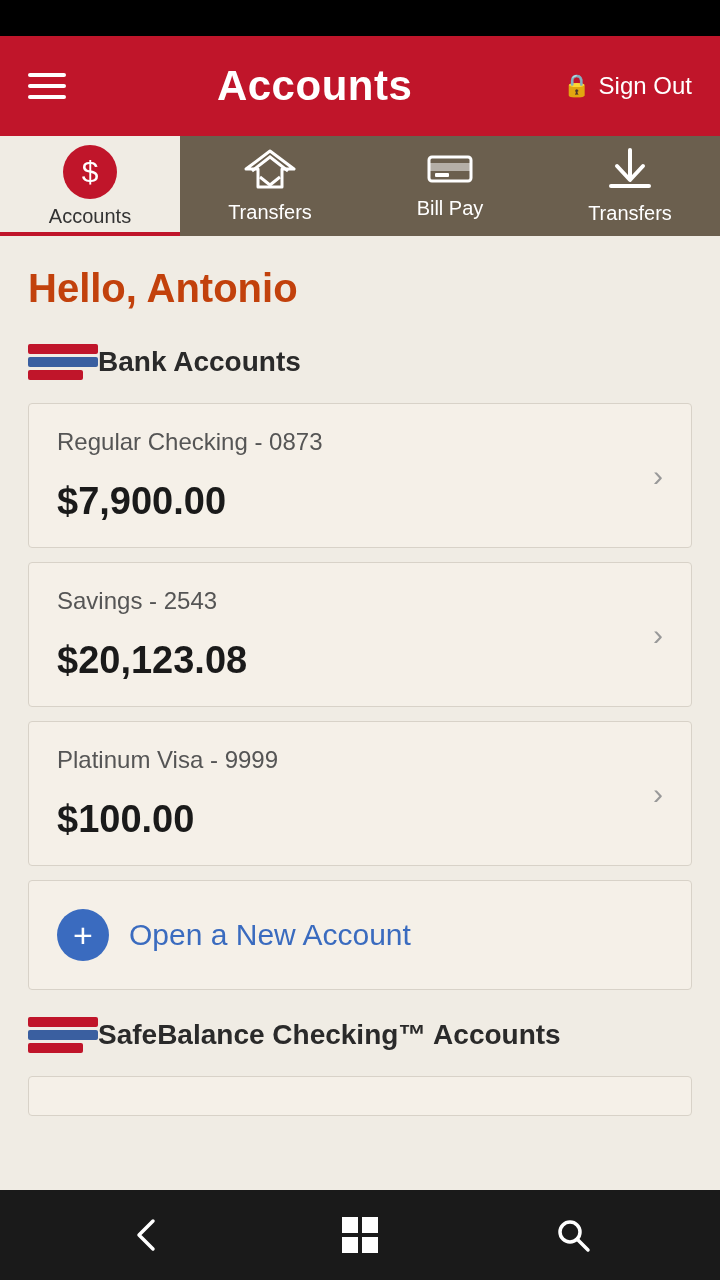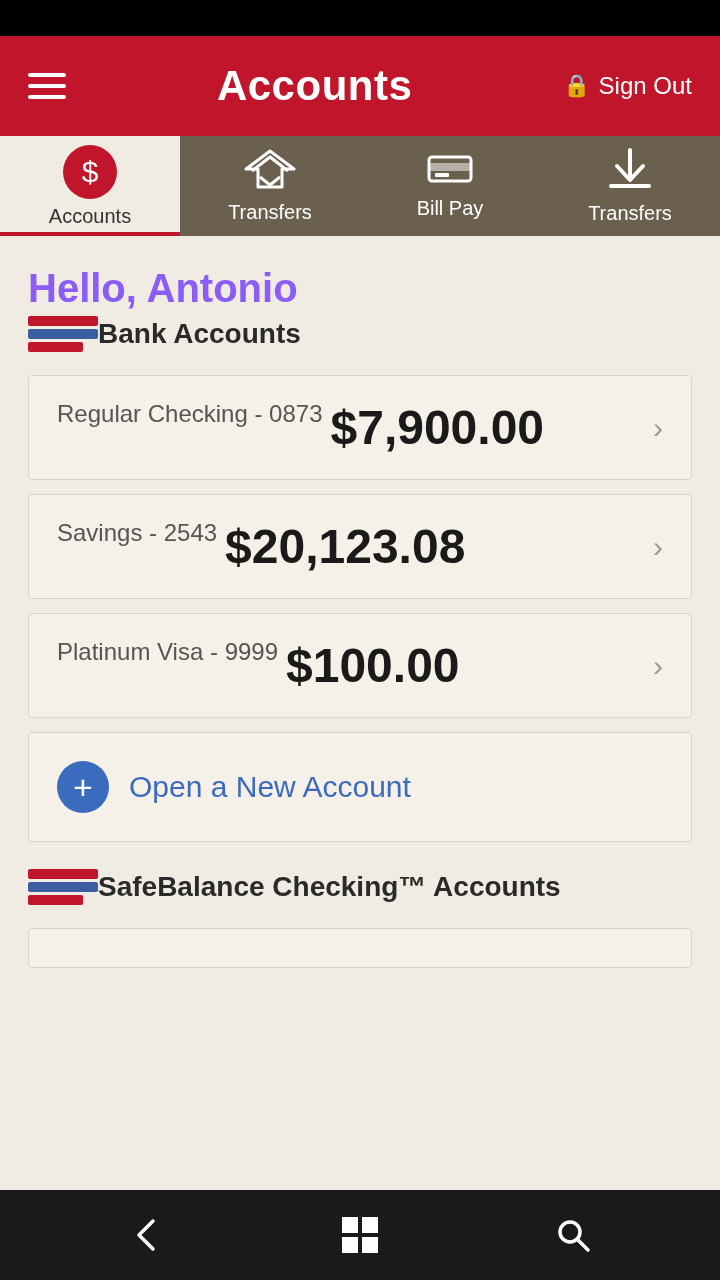--- a/index.html
+++ b/index.html
@@ -115,21 +115,22 @@
     
     .main-content {
       flex: 1;
       padding: 30px 28px 20px;
       overflow-y: auto;
     }
 
     .greeting {
       font-size: 40px;
       font-weight: 700;
-      color: #8b5cf6;
+      color: #c2410c;
+      margin-bottom: 28px;
     }
 
     .section-header {
       display: flex;
       align-items: center;
       gap: 0;
       margin-bottom: 18px;
     }
     .bank-logo {
       width: 70px;
@@ -160,31 +161,31 @@
       border-radius: 4px;
       padding: 24px 28px;
       margin-bottom: 14px;
       display: flex;
       align-items: center;
       justify-content: space-between;
       cursor: pointer;
     }
     .account-info {
       display: flex;
-      gap: 8px;
+      flex-direction: column;
+      gap: 24px;
     }
     .account-name {
       font-size: 24px;
       color: #555;
     }
     .account-balance {
-      font-size: 48px;
+      font-size: 38px;
       font-weight: 600;
       color: #1a1a1a;
-      text-align: right;
     }
     .chevron-right {
       font-size: 30px;
       color: #999;
     }
 
     
     .new-account-card {
       background: #f5f0e8;
       border: 1px solid #d8d2c8;

